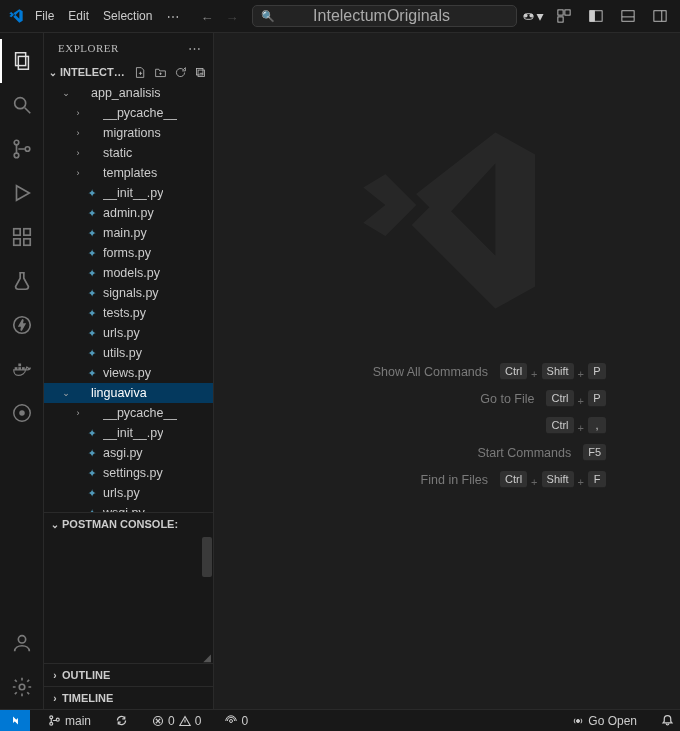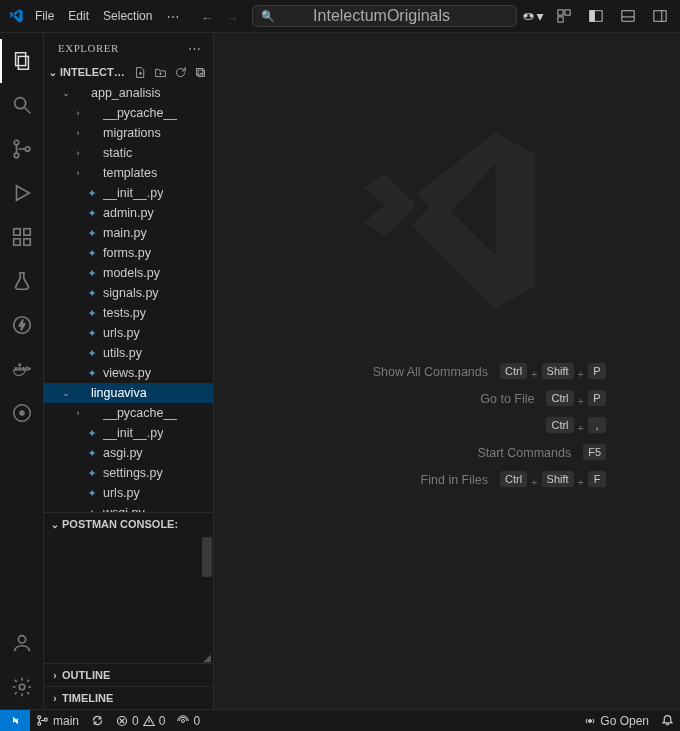--- a/index.html
+++ b/index.html
@@ -57,21 +57,21 @@
 .editor { flex: 1; background: #1e1e1e; position: relative; display: flex; align-items: center; justify-content: center; }
 .watermark { position: absolute; top: 28%; left: 50%; transform: translate(-50%, -50%); opacity: 0.04; }
 .watermark svg { width: 220px; height: 220px; fill: #fff; }
 .shortcuts { display: flex; flex-direction: column; gap: 10px; margin-top: 109px; }
 .sc-row { display: flex; align-items: center; justify-content: flex-end; gap: 12px; }
 .sc-label { color: #7a7a7a; font-size: 12.5px; width: 200px; text-align: right; }
 .keys { display: flex; align-items: flex-end; gap: 4px; }
 .key { background: #313131; color: #ccc; border-radius: 3px; padding: 2px 5px; font-size: 11px; min-width: 18px; text-align: center; border-bottom: 1px solid #222; }
 .plus { color: #666; font-size: 11px; }
 
-.statusbar { height: 22px; background: #181818; border-top: 1px solid #2a2a2a; display: flex; align-items: center; font-size: 12px; color: #ccc; }
+.statusbar { height: 22px; background: #181818; border-top: 1px solid #2a2a2a; display: flex; align-items: center; font-size: 12px; color: #ccc; gap: 12px; }
 .sb-remote { background: #0078d4; width: 30px; height: 22px; display: flex; align-items: center; justify-content: center; color: #fff; cursor: pointer; }
 .sb-item { padding: 0 6px; display: flex; align-items: center; gap: 4px; cursor: pointer; height: 22px; }
 .sb-spacer { flex: 1; }
 
 ::-webkit-scrollbar { width: 10px; }
 ::-webkit-scrollbar-thumb { background: #3a3a3a; }
 ::-webkit-scrollbar-track { background: transparent; }
 </style>
 </head>
 <body>

